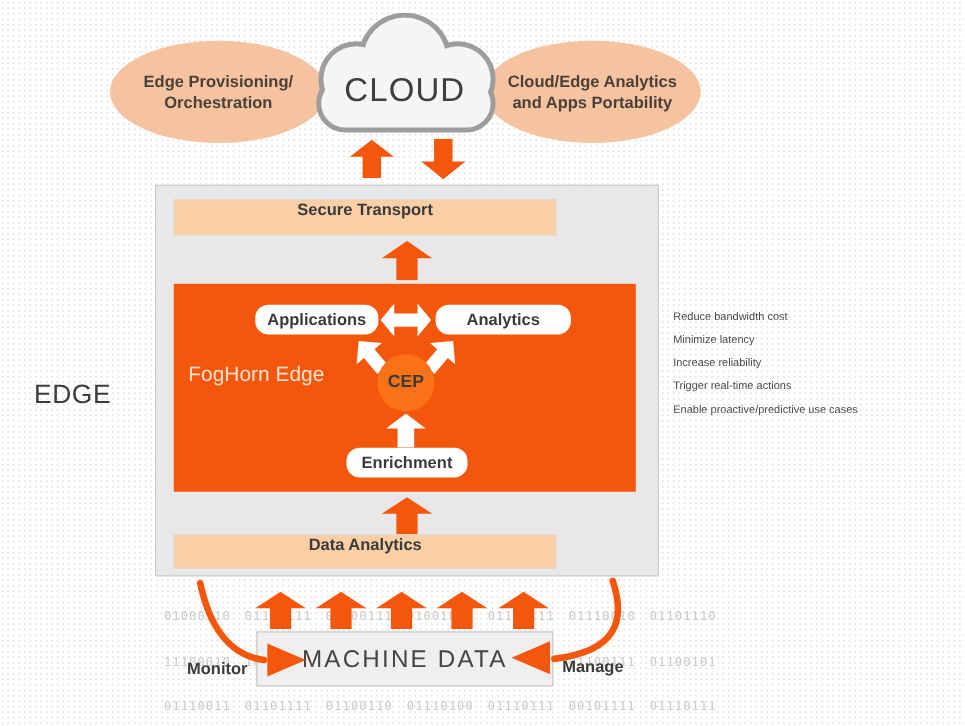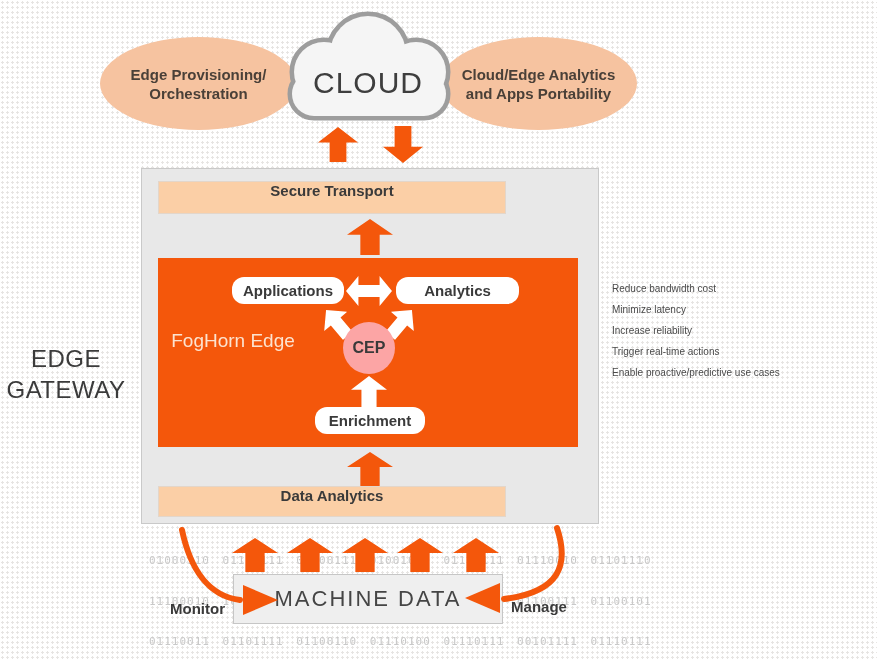--- a/index.html
+++ b/index.html
@@ -46,21 +46,21 @@
   .white-chip{
     position:absolute;background:#ffffff;color:#3A3A3A;font-weight:bold;font-size:15px;
     display:flex;align-items:center;justify-content:center;height:27px;border-radius:12px;
   }
   .apps-box{left:74px;top:19px;width:112px;}
   .analytics-box{left:238px;top:19px;width:123px;}
   .enrich-box{left:157px;top:149px;width:110px;}
   .dbl-pos{left:188px;top:18px;width:46px;height:30px;}
   .diag-l{left:164px;top:48px;width:30px;height:34px;transform:rotate(-40deg);}
   .diag-r{left:228px;top:48px;width:30px;height:34px;transform:rotate(40deg);}
-  .cep-circle{left:185px;top:64px;width:52px;height:52px;border-radius:50%;background:#fca5a5;
+  .cep-circle{left:185px;top:64px;width:52px;height:52px;border-radius:50%;background:#f97316;
     color:#3A3A3A;font-weight:bold;font-size:16px;display:flex;align-items:center;justify-content:center;}
   .cep-up{left:193px;top:118px;width:36px;height:31px;}
   .foghorn{left:8px;top:70px;width:134px;text-align:center;color:#FCE3D0;
     font-size:19px;line-height:26px;}
   
   .edge-gw-label{left:0;top:319px;width:132px;text-align:center;color:#3B3B3B;
     font-size:24px;line-height:31px;letter-spacing:.5px;margin-top:24px;}
   .key-benefits{left:612px;top:278px;width:265px;color:#4A4A4A;}
   .kb-title{font-size:17.5px;margin-bottom:6px;}
   .kb-item{font-size:10px;line-height:21px;}
@@ -140,21 +140,20 @@
     </div>
 
     <div class="abs arw-up gw-arrow-b"></div>
     <div class="abs bar data-bar">
       <span>Data Analytics</span>
     </div>
   </div>
 
   <div class="abs edge-gw-label">
     <div>EDGE</div>
-    <div>GATEWAY</div>
   </div>
 
   <div class="abs key-benefits">
     <div class="kb-item">Reduce bandwidth cost</div>
     <div class="kb-item">Minimize latency</div>
     <div class="kb-item">Increase reliability</div>
     <div class="kb-item">Trigger real-time actions</div>
     <div class="kb-item">Enable proactive/predictive use cases</div>
   </div>
 

